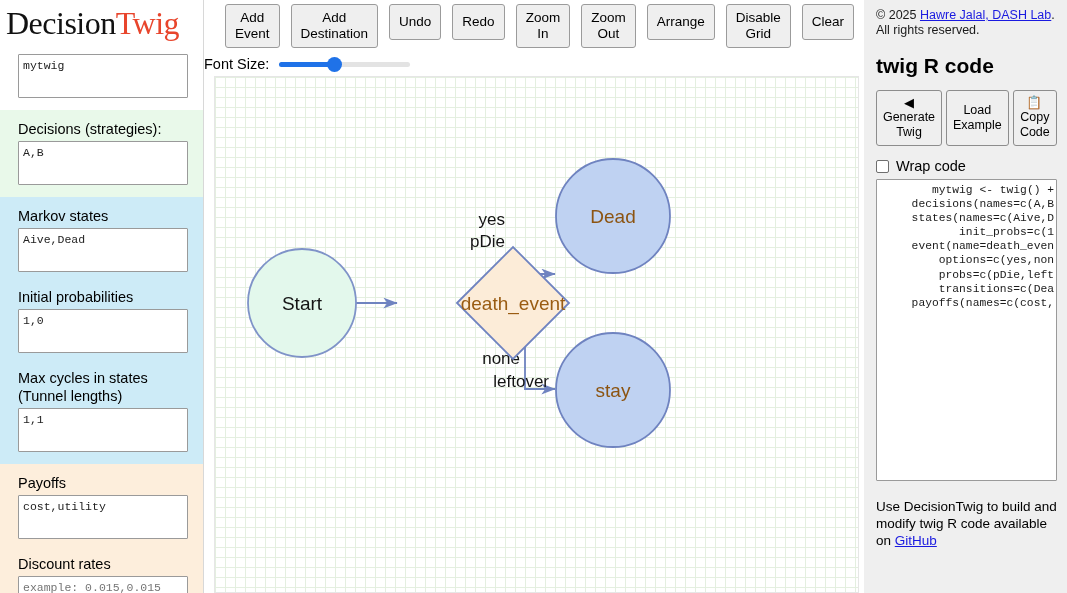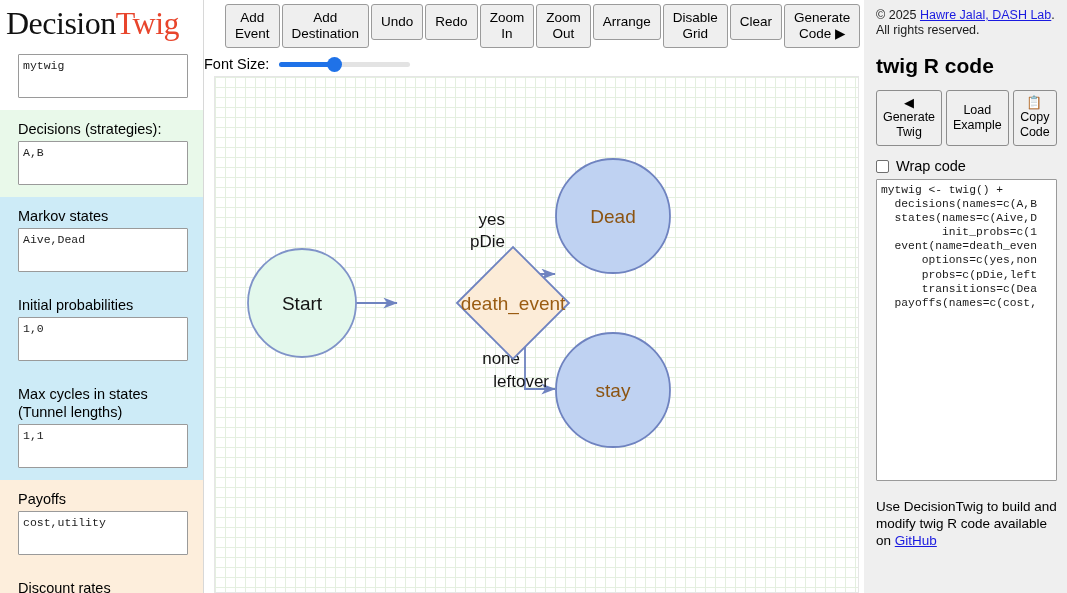--- a/index.html
+++ b/index.html
@@ -17,33 +17,33 @@
   .brand{padding:4px 6px 2px 6px;font-family:"Liberation Serif", serif;
          font-size:32px;line-height:38px;font-weight:400;letter-spacing:-0.5px;white-space:nowrap;}
   .brand .b1{color:#111;}
   .brand .b2{color:#e8452c;}
   .sec{padding:10px 0 12px 0;}
   .sec.white{background:#ffffff;}
   .sec.green{background:#e9f9ea;}
   .sec.blue{background:#cdebf7;}
   .sec.peach{background:#fdeedc;}
   .fld{padding:0 12px 0 18px;}
-  .fld+.fld{margin-top:24px;}
+  .fld+.fld{margin-top:16px;}
   .fld-label{font-size:14.5px;line-height:18px;color:#000;margin-bottom:3px;}
   .fld-ta{
     display:block;box-sizing:border-box;width:170px;height:44px;
     border:1px solid #9a9a9a;background:#fff;border-radius:1px;
     font-family:"Liberation Mono", monospace;font-size:11.5px;line-height:15px;
     color:#222;padding:3px 4px;resize:none;outline:none;overflow:hidden;
   }
   .fld-ta.ph{color:#9a9a9a;}
 
   
   #toolbar{position:absolute;left:204px;top:0;width:656px;height:50px;background:#ffffff;}
-  #tbrow{display:flex;align-items:flex-start;gap:2px;padding:4px 0 0 21px;}
+  #tbrow{display:flex;align-items:flex-start;gap:11px;padding:4px 0 0 21px;}
   .tbtn{
     background:#efefef;border:1px solid #9b9b9b;border-radius:3px;
     font-family:"Liberation Sans", sans-serif;font-size:13.5px;line-height:16px;
     color:#000;text-align:center;padding:5px 9px;cursor:pointer;white-space:pre-line;
     min-height:36px;box-sizing:border-box;
   }
 
   
   #fontsize{position:absolute;left:204px;top:52px;width:656px;height:24px;
             display:flex;align-items:center;justify-content:flex-start;gap:10px;}
@@ -78,21 +78,21 @@
         padding:5px 6px;cursor:pointer;box-sizing:border-box;min-height:55px;
         display:flex;flex-direction:column;align-items:center;justify-content:center;}
   .rbtn .gl{font-size:13px;line-height:14px;display:block;}
   .wrapline{display:flex;align-items:center;gap:7px;margin-top:12px;}
   .cbx{width:13px;height:13px;border:1px solid #6e6e6e;background:#fff;border-radius:2px;
        box-sizing:border-box;cursor:pointer;}
   .wraplbl{font-size:14.5px;color:#000;}
   #codebox{margin-top:5px;box-sizing:border-box;width:181px;height:302px;
            background:#fff;border:1px solid #9a9a9a;border-radius:1px;
            font-family:"Liberation Mono", monospace;font-size:11.3px;line-height:14.1px;
-           color:#1a1a1a;padding:3px 2px 3px 4px;overflow:hidden;white-space:pre;resize:none;outline:none;}
+           color:#1a1a1a;padding:3px 2px 3px 4px;overflow:hidden;white-space:pre;resize:none;outline:none;text-align:right;}
   #footnote{margin-top:14px;font-size:13.5px;line-height:17px;color:#000;}
   #footnote a{color:#1a1ae0;text-decoration:underline;}
 
   .nodetext{font-family:"Liberation Sans", sans-serif;}
 </style>
 </head>
 <body>
 
 <div id="app">
 

